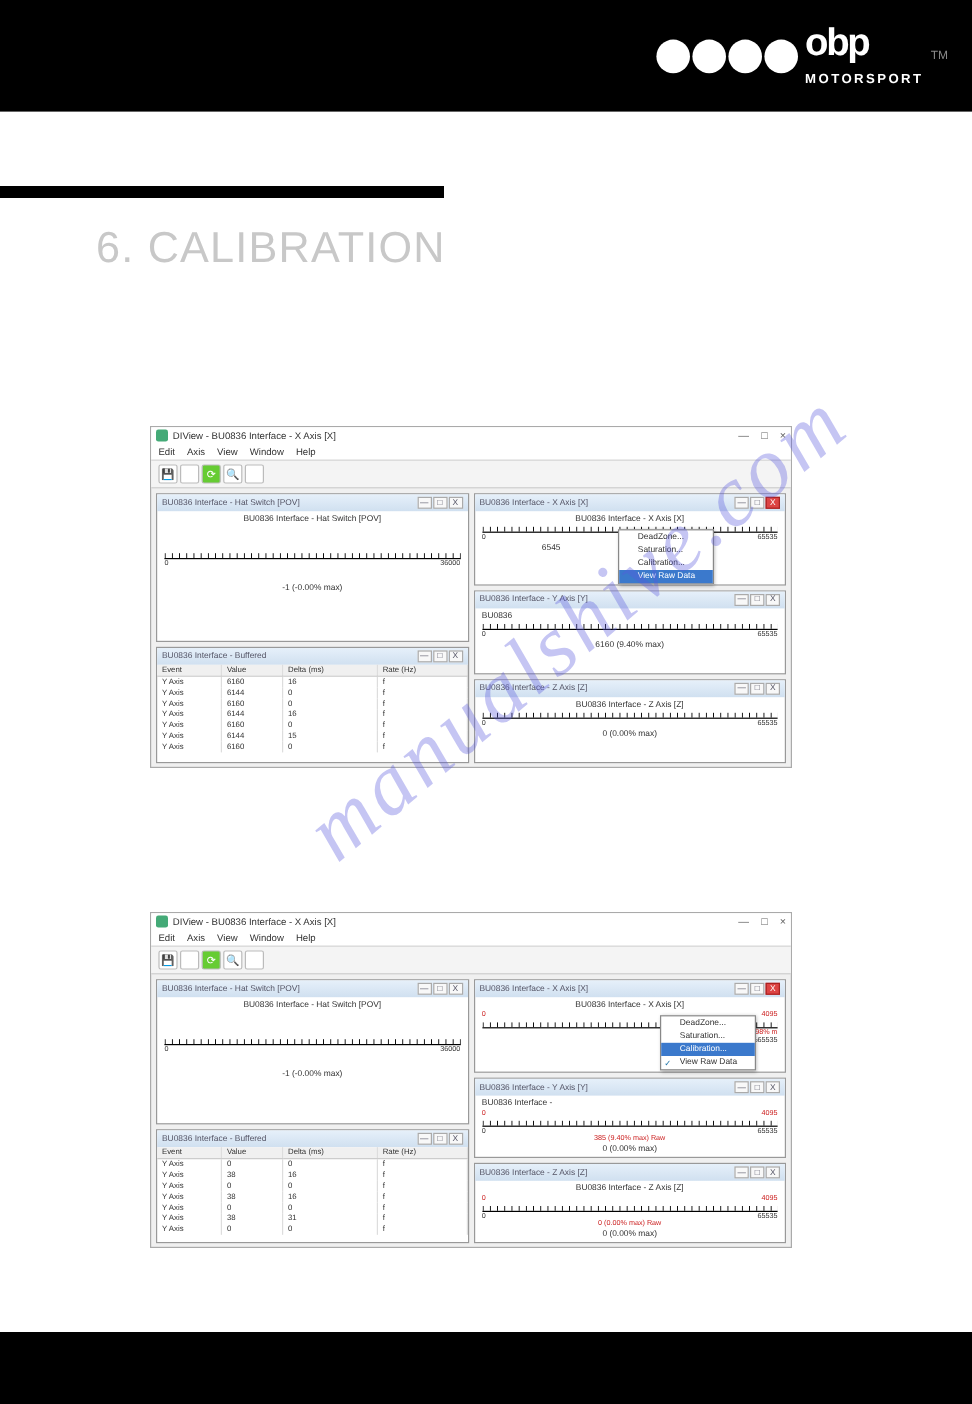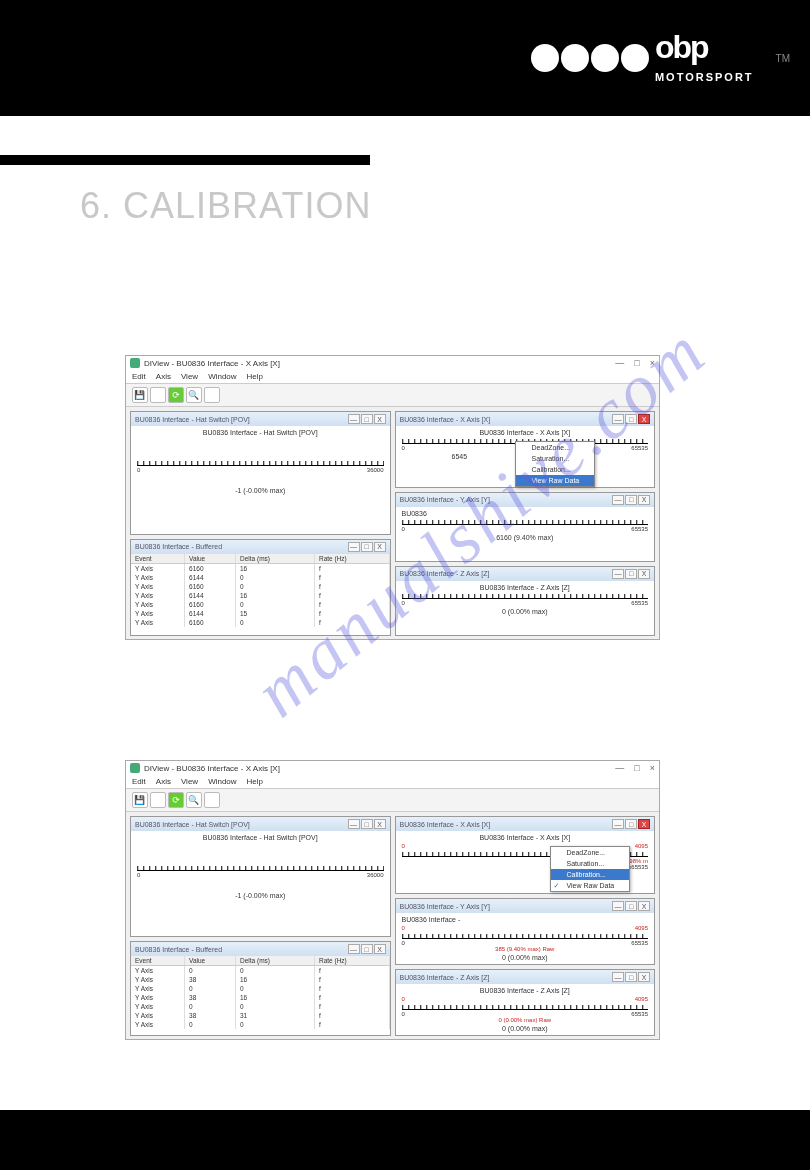--- a/index.html
+++ b/index.html
@@ -6,36 +6,36 @@
   body {
     width: 810px;
     height: 1170px;
     font-family: Arial, sans-serif;
     background: #fff;
     position: relative;
     overflow: hidden;
   }
   .header-band {
     background: #000;
-    height: 116px;
+    height: 93px;
     width: 100%;
     display: flex;
     justify-content: flex-end;
     align-items: center;
     padding-right: 20px;
   }
   .logo { display: flex; align-items: center; gap: 2px; }
   .logo-circle {
     width: 28px; height: 28px; border-radius: 50%;
     background: #fff; display: inline-block;
   }
   .logo-text-wrap { margin-left: 4px; line-height: 0.9; }
   .logo-text { color: #fff; font-weight: 900; font-size: 32px; letter-spacing: -2px; }
   .logo-sub { color: #fff; font-size: 11px; letter-spacing: 2px; font-weight: 700; margin-top: 12px; }
-  .tm { color: #888; font-size: 10px; vertical-align: super; margin-left: 20px; }
+  .tm { color: #888; font-size: 10px; vertical-align: super; margin-left: 4px; }
 
   .black-bar {
     position: absolute;
     top: 155px;
     left: 0;
     width: 370px;
     height: 10px;
     background: #000;
   }
 

